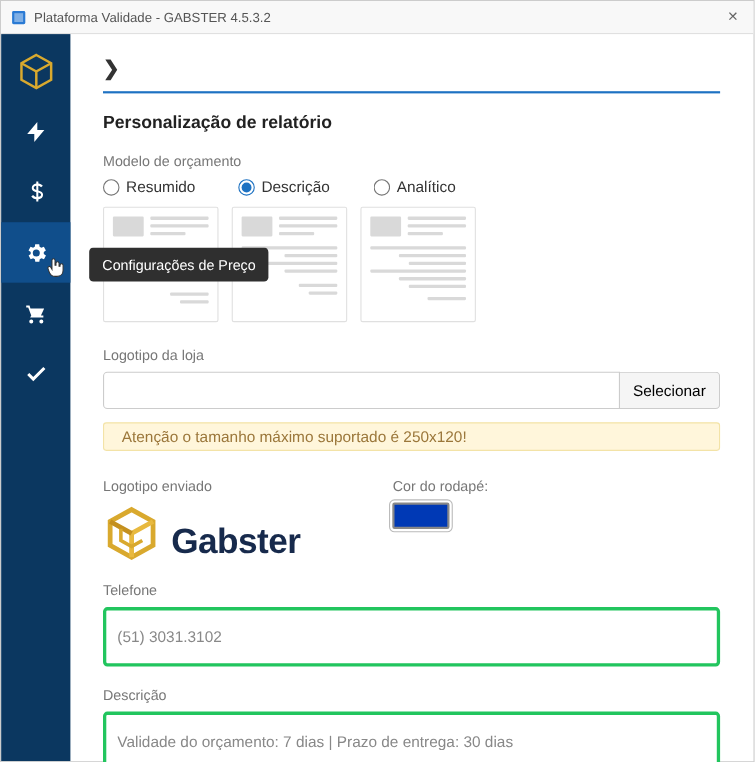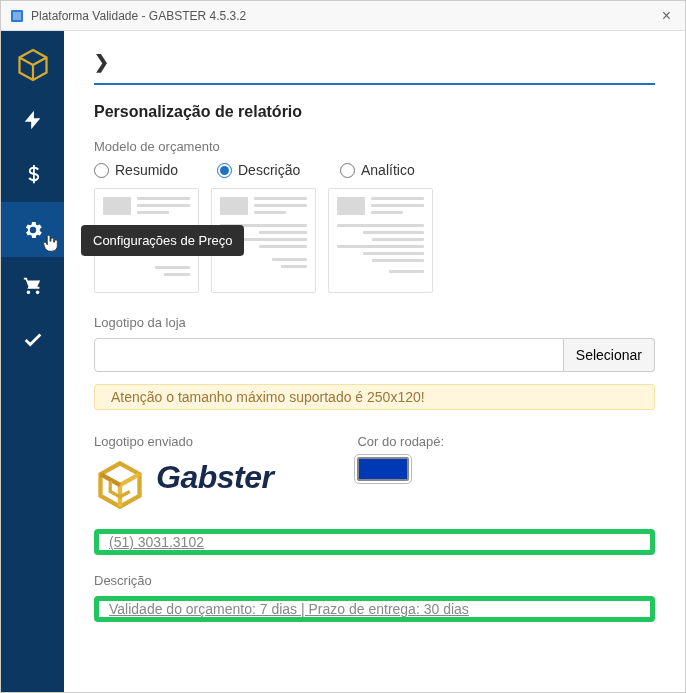--- a/index.html
+++ b/index.html
@@ -161,37 +161,36 @@
       width: 52px;
       height: 24px;
       border: 2px solid #888;
       background: #0039b5;
       border-radius: 2px;
       cursor: pointer;
       outline: 1px solid #bbb;
       outline-offset: 2px;
     }
 
-    .brand-logo { display: flex; align-items: flex-start; gap: 10px; margin-top: 10px; font-style: italic; }
+    .brand-logo { display: flex; align-items: flex-end; gap: 10px; margin-top: 10px; }
     .brand-text {
       font-size: 32px;
       font-weight: 600;
       color: #172a4c;
       letter-spacing: -0.5px;
     }
 
     .form-input {
       width: 100%;
-      border: 5px solid #22c55e;
+      border: 3px solid #22c55e;
       border-radius: 4px;
-      padding: 0 10px;
+      padding: 16px 10px;
       font-size: 14px;
       color: #888;
       margin-bottom: 18px;
-      text-decoration: underline;
     }
 
     .chev { font-size: 18px; color: #333; font-weight: bold; }
   </style>
 </head>
 <body>
 
 <div class="titlebar">
   <span class="appicon">
     <svg viewBox="0 0 24 24" fill="currentColor">
@@ -341,18 +340,19 @@
           </svg>
           <span class="brand-text">Gabster</span>
         </div>
       </div>
       <div>
         <span class="field-label">Cor do rodapé:</span>
         <div class="color-swatch"></div>
       </div>
     </div>
 
+    <span class="field-label">Telefone</span>
     <input class="form-input" type="text" value="(51) 3031.3102" style="">
 
     <span class="field-label">Descrição</span>
     <input class="form-input" type="text" style="margin-bottom: 0px;" value="Validade do orçamento: 7 dias | Prazo de entrega: 30 dias">
   </div>
 </div>
 
 </body></html>

